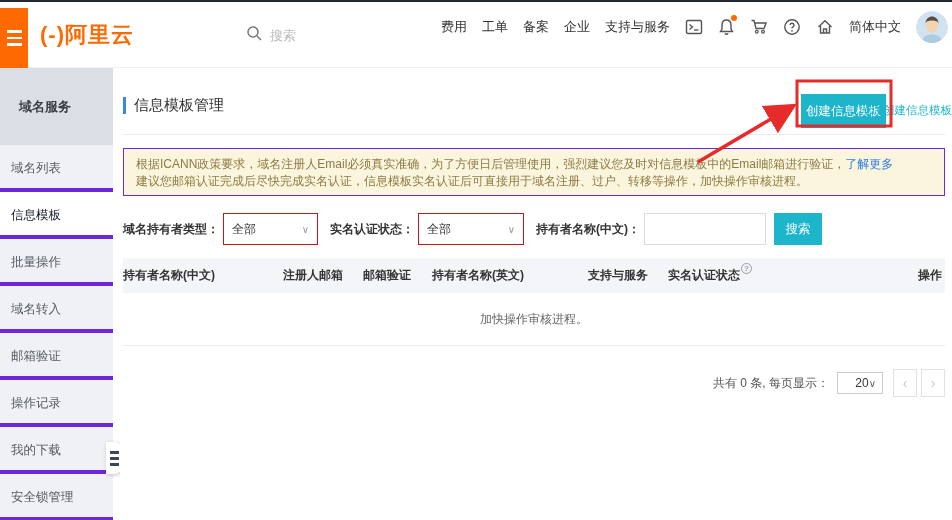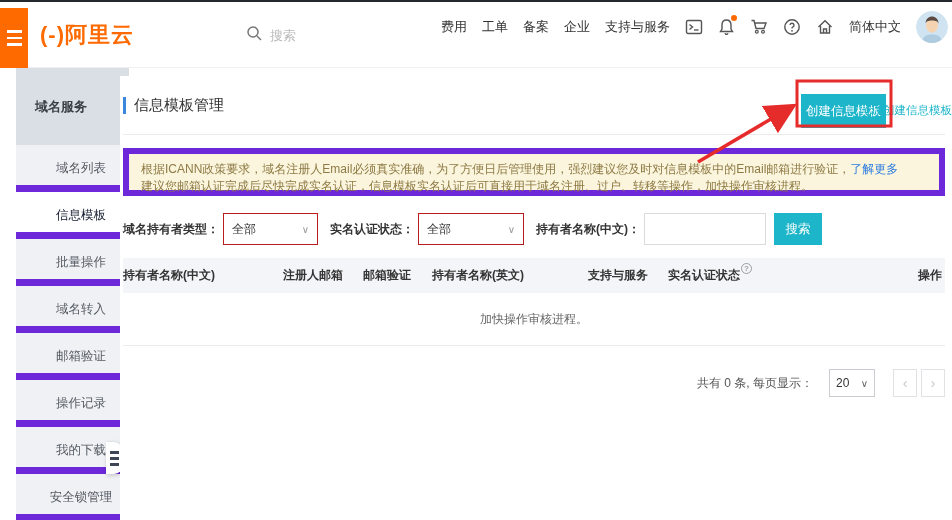--- a/index.html
+++ b/index.html
@@ -18,46 +18,46 @@
   .search input { border:none; outline:none; font-size:13px; width:140px; color:#333; }
   .search input::placeholder { color:#b8b8b8; }
   .nav-right { position:absolute; right:4px; top:0; height:50px; display:flex; align-items:center; gap:15px; }
   .nav-item { font-size:13px; color:#333; cursor:pointer; white-space:nowrap; }
   .nav-icon { position:relative; display:flex; align-items:center; cursor:pointer; }
   .nav-icon svg { display:block; }
   .bell-dot { position:absolute; right:-2px; top:-3px; width:6px; height:6px; border-radius:50%; background:#ff6a00; }
   .avatar { width:32px; height:32px; border-radius:50%; overflow:hidden; cursor:pointer; }
 
   
-  .sidebar { position:absolute; left:16px; top:68px; width:113px; height:452px; background:#eff1f5;text-align:center; }
+  .sidebar { position:absolute; left:0; top:68px; width:113px; height:452px; background:#eff1f5; }
   .sidebar-title { height:77px; background:#dadfe6; display:flex; align-items:center; padding-left:19px;
     font-size:13px; font-weight:bold; color:#373d41; }
-  .sidebar-item { height:47px; line-height:46px; padding-left:17px; font-size:12.5px; color:#545a61;
-    border-bottom:7px solid #6d28d9; cursor:pointer; }
+  .sidebar-item { height:47px; line-height:46px; padding-left:11px; font-size:12.5px; color:#545a61;
+    border-bottom:4px solid #6d28d9; cursor:pointer; }
   .sidebar-item.selected { background:#fff; color:#0f172a; }
   .side-handle { position:absolute; left:106px; top:442px; width:17px; height:32px; background:#fff;
     border-radius:0 9px 9px 0; box-shadow:1px 1px 4px rgba(0,0,0,.22); display:flex; flex-direction:column;
     align-items:center; justify-content:center; gap:3px; cursor:pointer; }
   .side-handle i { display:block; width:9px; height:3px; background:#3c4654; }
 
   
   .main { position:absolute; left:120px; top:76px; width:832px; height:452px; background:#fff; }
   .title-bar { position:absolute; left:3px; top:21px; width:3px; height:17px; background:#3a87dd; }
   .page-title { position:absolute; left:14px; top:20px; font-size:15px; color:#333; }
   .title-sep { position:absolute; left:3px; top:58px; width:822px; height:1px; background:#ebebeb; }
 
   .create-btn { position:absolute; left:681px; top:18px; width:85px; height:34px; background:#1cb5c9;
     color:#fff; font-size:12.5px; text-align:center; line-height:34px; border:none; cursor:pointer; }
   .help-link { position:absolute; right:0; top:27px; display:flex; align-items:center; gap:4px;
     color:#1cb5c9; font-size:11.5px; cursor:pointer; white-space:nowrap; }
   .circle-q { display:inline-flex; align-items:center; justify-content:center; border-radius:50%;
     width:14px; height:14px; border:1px solid #1cb5c9; font-size:9px; color:#1cb5c9; }
 
   .notice { position:absolute; left:3px; top:72px; width:822px; height:48px; background:#faf5dc;
-    border:6px solid #6d28d9; padding:7px 12px; font-size:12px; line-height:17px; color:#8e7a45; }
+    border:1px solid #6d28d9; padding:7px 12px; font-size:12px; line-height:17px; color:#8e7a45; }
   .notice a { color:#2d7ce0; text-decoration:none; cursor:pointer; }
 
   .filters { position:absolute; left:3px; top:137px; display:flex; align-items:center; }
   .f-label { font-size:12px; font-weight:bold; color:#333; white-space:nowrap; }
   .f-select { width:95px; height:32px; border:1px solid #b91c1c; background:#fff; margin:0 12px 0 4px;
     display:flex; align-items:center; justify-content:space-between; padding:0 8px; font-size:12px; color:#333; cursor:pointer; }
   .f-select.wide { width:106px; }
   .f-select .chev { color:#999; font-size:10px; }
   .f-input { width:122px; height:32px; border:1px solid #d9dbde; margin:0 8px 0 4px; outline:none; padding:0 6px; font-size:12px; }
   .search-btn { width:48px; height:32px; background:#1cb5c9; color:#fff; border:none; font-size:12.5px; cursor:pointer; }
@@ -67,24 +67,24 @@
   .th { white-space:nowrap; }
   .th1{width:160px; padding-left:0;} .th2{width:80px;} .th3{width:69px;} .th4{width:156px;}
   .th5{width:80px;} .th6{width:150px; display:flex; align-items:flex-start;}
   .th7{flex:1; text-align:right; padding-right:3px;}
   .mini-q { display:inline-flex; align-items:center; justify-content:center; width:11px; height:11px;
     border-radius:50%; border:1px solid #9aa0a6; color:#9aa0a6; font-size:8px; margin-left:1px; position:relative; top:-4px; }
 
   .empty-row { position:absolute; left:3px; top:217px; width:822px; height:53px; border-bottom:1px solid #ebebeb;
     display:flex; align-items:center; justify-content:center; font-size:12px; color:#666; }
 
-  .pagination { position:absolute; right:7px; top:287px; height:40px; display:flex; align-items:center; gap:16px;
+  .pagination { position:absolute; right:7px; top:287px; height:40px; display:flex; align-items:center; gap:8px;
     font-size:12px; color:#555; }
-  .psize { width:46px; height:28px; border:1px solid #c9ccd1; display:flex; align-items:center;
-    justify-content:space-between; padding:0 6px; color:#333; cursor:pointer; }
+  .psize { width:46px; height:22px; border:1px solid #c9ccd1; display:flex; align-items:center;
+    justify-content:flex-end; padding:0 6px; color:#333; cursor:pointer; }
   .psize .chev { color:#666; font-size:10px; }
   .pbtns { display:flex; gap:4px; margin-left:2px; }
   .pbtn { width:24px; height:28px; border:1px solid #dfe1e5; background:#fff; color:#c4c7cc; font-size:14px;
     display:flex; align-items:center; justify-content:center; cursor:pointer; }
 
   
   .overlay { position:absolute; left:0; top:0; width:952px; height:520px; pointer-events:none; }
 </style>
 </head>
 <body>

